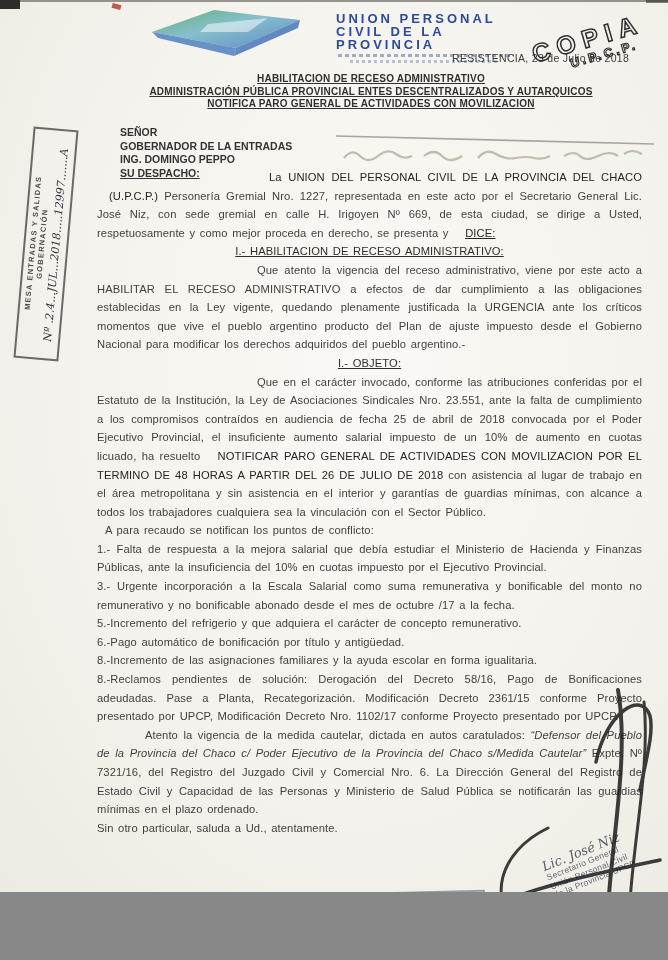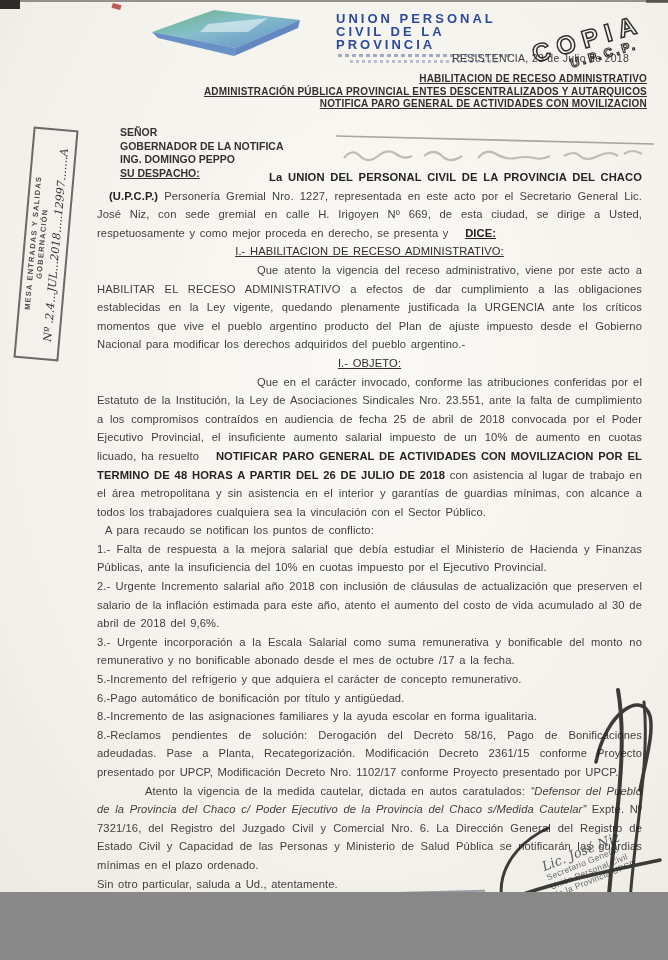--- a/index.html
+++ b/index.html
@@ -22,21 +22,21 @@
              background:repeating-linear-gradient(90deg,rgba(90,110,160,.4) 0 3px,transparent 3px 6px);}
 
   .date-line{position:absolute;left:452px;top:52px;font-size:10.5px;color:#3c3c3c;letter-spacing:.3px;}
 
   
   .copia{position:absolute;left:532px;top:24px;transform:rotate(-16deg);color:transparent;
          -webkit-text-stroke:1.5px #2f2f2f;font-weight:bold;}
   .copia .l1{font-size:25px;letter-spacing:7px;}
   .copia .l2{font-size:12.5px;letter-spacing:3px;margin-left:34px;margin-top:-2px;-webkit-text-stroke:1.1px #2f2f2f;}
 
-  .titles{position:absolute;left:95px;top:73px;width:552px;text-align:right;
+  .titles{position:absolute;left:95px;top:73px;width:552px;text-align:center;
           font-weight:bold;font-size:10px;line-height:12.5px;color:#303030;letter-spacing:.2px;}
   .titles div{text-decoration:underline;}
 
   
   .recv-wrap{position:absolute;left:10px;top:130px;width:72px;height:228px;}
   .recv{position:absolute;left:50%;top:50%;width:216px;transform:translate(-50%,-50%) rotate(-85deg);
         border:2px solid rgba(60,60,60,.75);padding:3px 6px 4px;text-align:center;}
   .recv .pr{font-size:7.5px;font-weight:bold;letter-spacing:1.2px;color:#4c4c4c;line-height:9px;white-space:nowrap;}
   .recv .hw{font-family:"DejaVu Serif", serif;font-style:italic;font-size:11px;color:#35353a;
             margin-top:3px;white-space:nowrap;}
@@ -48,21 +48,21 @@
   .annot-svg{position:absolute;left:328px;top:130px;}
 
   
   .bodycol{position:absolute;left:97px;top:168px;width:545px;text-align:justify;color:#3f3f3f;
            font-size:11.2px;line-height:18.6px;letter-spacing:.1px;word-spacing:1.4px;}
   .bodycol p{margin:0;}
   .bodycol .hd{text-align:center;font-weight:normal;text-decoration:underline;color:#2d2d2d;}
   .ind-lg{text-indent:160px;}
   .ind-md{text-indent:48px;}
   .ind-sm{text-indent:8px;}
-  .b{font-weight:bold;color:#242424;padding-left:12px;}
+  .b{font-weight:normal;color:#242424;padding-left:12px;}
   .u{text-decoration:underline;}
   .i{font-style:italic;}
   .closing{text-align:left;}
 
   
   .gob-stamp{position:absolute;left:228px;top:893px;width:258px;height:84px;
              border:2.5px solid rgba(130,136,146,.8);transform:rotate(-1.5deg);
              color:#8f949d;font-weight:bold;font-size:13.5px;letter-spacing:1.5px;
              text-align:center;padding-top:7px;box-sizing:border-box;}
   .gob-stamp .faint{margin-top:4px;font-size:10px;letter-spacing:2px;color:rgba(143,148,157,.55);filter:blur(.4px);}
@@ -128,39 +128,38 @@
   <div class="recv-wrap">
     <div class="recv">
       <div class="pr">MESA ENTRADAS Y SALIDAS</div>
       <div class="pr">GOBERNACIÓN</div>
       <div class="hw">Nº .2.4...JUL...2018.....12997.......A</div>
     </div>
   </div>
 
   <div class="addressee">
     <div>SEÑOR</div>
-    <div>GOBERNADOR DE LA NOTIFICA</div>
+    <div>GOBERNADOR DE LA ENTRADAS</div>
     <div>ING. DOMINGO PEPPO</div>
     <div class="und">SU DESPACHO:</div>
   </div>
 
   <svg class="annot-svg" width="330" height="46">
     <path d="M8,6 L326,14" stroke="#8f8a84" stroke-width="1.6" opacity=".75" fill="none"></path>
     <path d="M16,28 q8,-10 16,-2 t18,0 t18,-2 t16,2 M96,26 q10,-8 18,0 t20,0 M150,28 q8,-10 18,-4 t20,4 t18,0 t16,-2 M236,26 q10,-6 16,0 t18,0 t20,0 M296,24 q8,-6 18,0" stroke="#b5ada3" stroke-width="2.2" opacity=".8" fill="none"></path>
   </svg>
 
   <div class="bodycol">
     <p class="ind-lg"><span class="b">La UNION DEL PERSONAL CIVIL DE LA PROVINCIA DEL CHACO </span><span class="b">(U.P.C.P.)</span><span> Personería Gremial Nro. 1227, representada en este acto por el Secretario General Lic. José Niz, con sede gremial en calle H. Irigoyen Nº 669, de esta ciudad, se dirige a Usted, respetuosamente y como mejor proceda en derecho, se presenta y </span><span class="b u">DICE:</span></p>
     <p class="hd">I.- HABILITACION DE RECESO ADMINISTRATIVO:</p>
     <p class="ind-lg">Que atento la vigencia del receso administrativo, viene por este acto a HABILITAR EL RECESO ADMINISTRATIVO a efectos de dar cumplimiento a las obligaciones establecidas en la Ley vigente, quedando plenamente justificada la URGENCIA ante los críticos momentos que vive el pueblo argentino producto del Plan de ajuste impuesto desde el Gobierno Nacional para modificar los derechos adquiridos del pueblo argentino.-</p>
     <p class="hd">I.- OBJETO:</p>
     <p class="ind-lg"><span>Que en el carácter invocado, conforme las atribuciones conferidas por el Estatuto de la Institución, la Ley de Asociaciones Sindicales Nro. 23.551, ante la falta de cumplimiento a los compromisos contraídos en audiencia de fecha 25 de abril de 2018 convocada por el Poder Ejecutivo Provincial, el insuficiente aumento salarial impuesto de un 10% de aumento en cuotas licuado, ha resuelto </span><span class="b">NOTIFICAR PARO GENERAL DE ACTIVIDADES CON MOVILIZACION POR EL TERMINO DE 48 HORAS A PARTIR DEL 26 DE JULIO DE 2018</span><span> con asistencia al lugar de trabajo en el área metropolitana y sin asistencia en el interior y garantías de guardias mínimas, con alcance a todos los trabajadores cualquiera sea la vinculación con el Sector Público.</span></p>
     <p class="ind-sm">A para recaudo se notifican los puntos de conflicto:</p>
     <p>1.- Falta de respuesta a la mejora salarial que debía estudiar el Ministerio de Hacienda y Finanzas Públicas, ante la insuficiencia del 10% en cuotas impuesto por el Ejecutivo Provincial.</p>
-    <p>2.- Urgente Incremento salarial año 2018 con inclusión de cláusulas de actualización que preserven el salario de la inflación estimada para este año, atento el aumento del costo de vida acumulado al 30 de abril de 2018 del 9,6%.</p>
     <p>3.- Urgente incorporación a la Escala Salarial como suma remunerativa y bonificable del monto no remunerativo y no bonificable abonado desde el mes de octubre /17 a la fecha.</p>
     <p>5.-Incremento del refrigerio y que adquiera el carácter de concepto remunerativo.</p>
     <p>6.-Pago automático de bonificación por título y antigüedad.</p>
     <p>8.-Incremento de las asignaciones familiares y la ayuda escolar en forma igualitaria.</p>
     <p>8.-Reclamos pendientes de solución: Derogación del Decreto 58/16, Pago de Bonificaciones adeudadas. Pase a Planta, Recategorización. Modificación Decreto 2361/15 conforme Proyecto presentado por UPCP, Modificación Decreto Nro. 1102/17 conforme Proyecto presentado por UPCP.</p>
     <p class="ind-md"><span>Atento la vigencia de la medida cautelar, dictada en autos caratulados: </span><span class="i">“Defensor del Pueblo de la Provincia del Chaco c/ Poder Ejecutivo de la Provincia del Chaco s/Medida Cautelar”</span><span> Expte. Nº 7321/16, del Registro del Juzgado Civil y Comercial Nro. 6. La Dirección General del Registro de Estado Civil y Capacidad de las Personas y Ministerio de Salud Pública se notificarán las guardias mínimas en el plazo ordenado.</span></p>
     <p class="closing">Sin otro particular, saluda a Ud., atentamente.</p>
   </div>
 
   <div class="gob-stamp">

